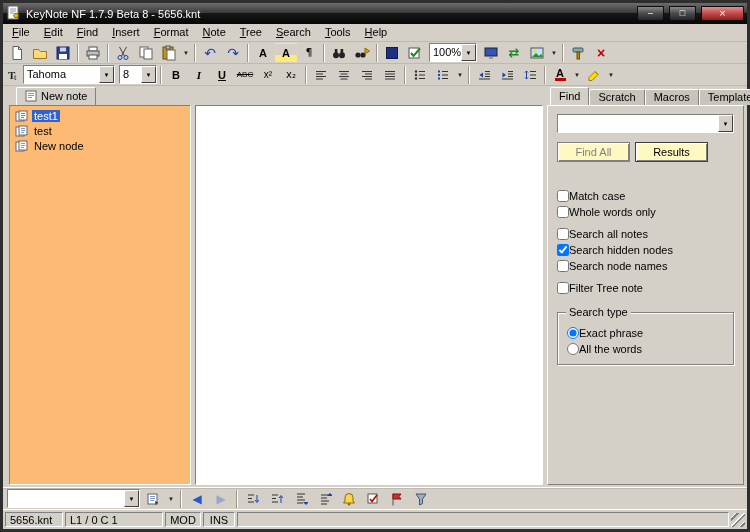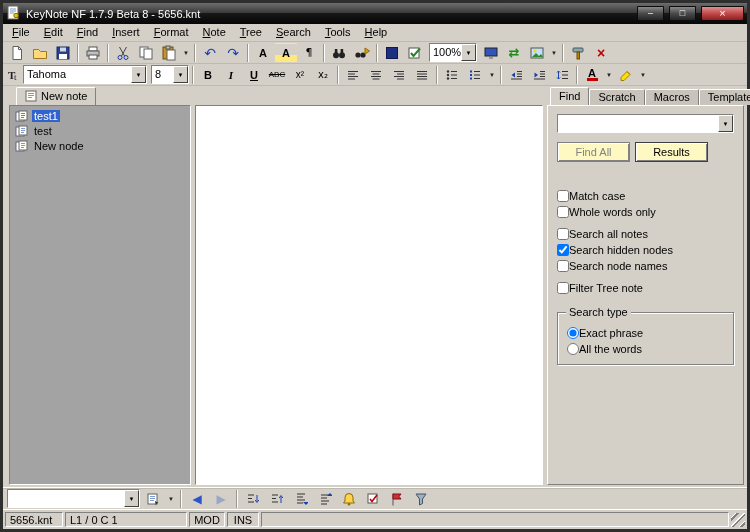--- a/index.html
+++ b/index.html
@@ -44,21 +44,21 @@
   
   .tabsrow{height:19px;flex:0 0 19px;display:flex;align-items:flex-end;padding-left:13px}
   .tab{display:flex;align-items:center;gap:4px;padding:1px 8px 2px;height:18px;background:#d4d0c8;
     border:1px solid #808080;border-bottom:none;border-top-color:#fff;border-left-color:#fff;border-radius:2px 2px 0 0}
   .tab.inactive{height:16px;background:#c8c4bc;padding-top:0}
   .righttabs{margin-left:auto;display:flex;align-items:flex-end;width:197px}
 
   
   .content{flex:1;display:flex;padding:0 3px 2px 6px;min-height:0}
   .sunken{border:1px solid;border-color:#808080 #fff #fff #808080}
-  .treepanel{width:182px;flex:0 0 182px;background:#a3a3a3;padding:2px 0;overflow:hidden}
+  .treepanel{width:182px;flex:0 0 182px;background:#fdba74;padding:2px 0;overflow:hidden}
   .trow{height:15px;display:flex;align-items:center;gap:4px;padding-left:5px;white-space:nowrap}
   .trow .lbl{padding:0 2px}
   .trow.sel .lbl{background:#3163ce;color:#fff}
   .editor{flex:1;background:#fff;margin:0 4px}
   .findpane{width:197px;flex:0 0 197px;background:#d4d0c8;border:1px solid;border-color:#fff #808080 #808080 #fff;
     padding:8px 9px;display:flex;flex-direction:column}
   .flabel{margin-bottom:3px}
   .flabel::first-letter{text-decoration:underline}
   .btnrow{display:flex;gap:5px;margin-top:9px}
   .pbtn{width:73px;height:20px;display:flex;align-items:center;justify-content:center;background:#fef9c3;
@@ -224,21 +224,21 @@
     <span class="tb red" style="font-size:14px">×</span>
   </div>
 
   <div class="toolbar">
     <span class="tb" style="min-width:16px">
         <svg width="14" height="14">
           <text x="1" y="11" font-size="11" font-weight="bold" fill="#222" font-family="Liberation Serif,serif">T</text>
           <text x="7" y="12" font-size="9" fill="#222" font-family="Liberation Serif,serif">t</text>
         </svg>
       </span>
-    <span class="combo" style="width:124px">
+    <span class="combo" style="width:92px">
       <span class="cval">Tahoma</span>
       <span class="cdd">▼</span>
     </span>
     <span class="combo" style="width:38px;margin-left:3px">
       <span class="cval">8</span>
       <span class="cdd">▼</span>
     </span>
     <span class="sep"></span>
     <span class="tb bold">B</span>
     <span class="tb ital" style="font-family:'Liberation Serif',serif">I</span>
@@ -491,20 +491,20 @@
       </span>
     <span class="tb">
         <svg width="14" height="14">
           <path d="M2 2h10L8.5 7v4.5l-3 1.5V7z" fill="#9fb0c0" stroke="#445566"></path>
         </svg>
       </span>
   </div>
 
   <div class="statusbar">
     <span class="sb" style="width:58px">5656.knt</span>
-    <span class="sb" style="width:122px">L1 / 0  C 1</span>
+    <span class="sb" style="width:98px">L1 / 0  C 1</span>
     <span class="sb" style="width:36px;text-align:center">MOD</span>
     <span class="sb" style="width:32px;text-align:center">INS</span>
     <span class="sb fill"></span>
     <span class="grip"></span>
   </div>
 
 </div>
 
 </body></html>

